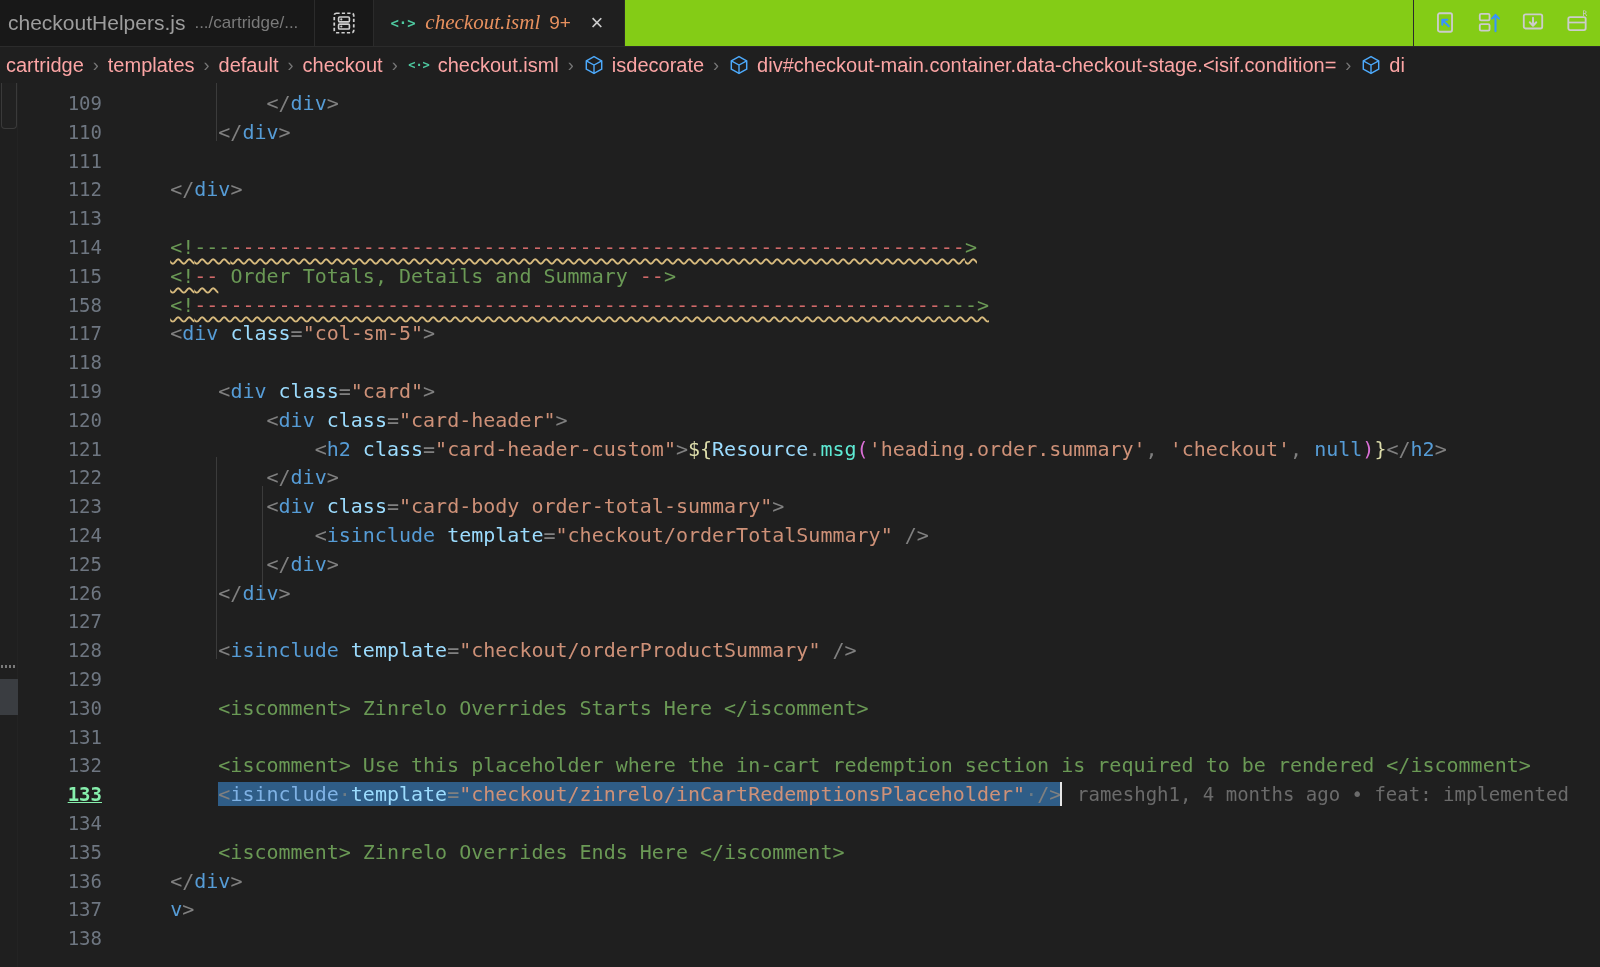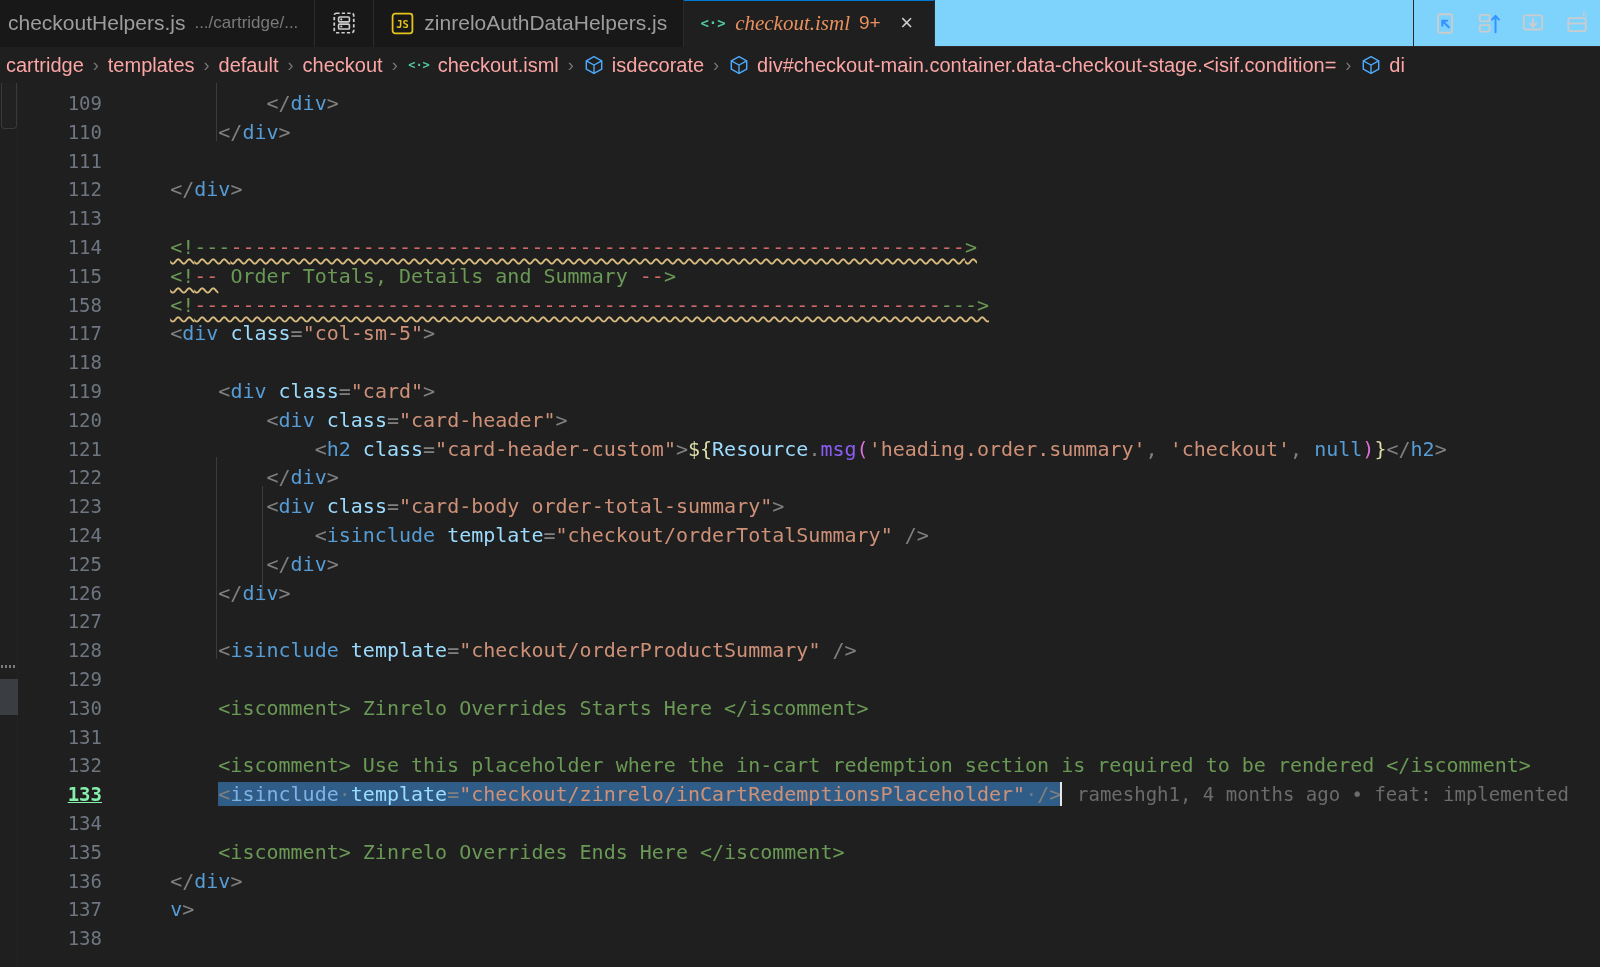--- a/index.html
+++ b/index.html
@@ -10,23 +10,23 @@
     overflow: hidden;
     background: #1f1f1f;
     font-family: "Liberation Sans", sans-serif;
     -webkit-font-smoothing: antialiased;
   }
 
   
   .tabbar {
     position: relative;
     height: 47px;
-    background: #7dd3fc;
+    background: #84cc16;
     display: flex;
-    align-items: center;
+    align-items: flex-end;
     border-bottom: 1px solid #2b2b2b;
   }
   .tab {
     display: flex;
     align-items: center;
     gap: 9px;
     padding: 0 16px;
     height: 47px;
     background: #181818;
     border-right: 1px solid #2b2b2b;
@@ -177,21 +177,21 @@
 
   
   .t-punct   { color: #808080; }
   .t-tag     { color: #569cd6; }
   .t-attr    { color: #9cdcfe; }
   .t-str     { color: #ce9178; }
   .t-comment { color: #6a9955; }
   .t-dash    { color: #d16969; }
   .t-tmpl    { color: #dcdcaa; }
   .t-var     { color: #9cdcfe; }
-  .t-fn      { color: #8b5cf6; }
+  .t-fn      { color: #5eead4; }
   .t-paren   { color: #da70d6; }
   .t-kw      { color: #569cd6; }
   .t-link    { color: #ce9178; text-decoration-color:#ce9178; text-underline-offset: 3px;}
 
   .squig {
     text-decoration: underline wavy #d7ba7d;
     text-decoration-skip-ink: none;
     text-underline-offset: 4px;
   }
 
@@ -237,29 +237,20 @@
       <svg width="26" height="26" viewBox="0 0 24 24">
         <rect x="3" y="3" width="18" height="18" rx="2" fill="none" stroke="#cfcfcf" stroke-width="1.6" stroke-dasharray="3 2"></rect>
         <rect x="7" y="6.5" width="10" height="4.5" rx="1" fill="none" stroke="#cfcfcf" stroke-width="1.5"></rect>
         <rect x="7" y="13" width="10" height="4.5" rx="1" fill="none" stroke="#cfcfcf" stroke-width="1.5"></rect>
         <circle cx="9.5" cy="8.7" r="1" fill="#cfcfcf"></circle>
         <circle cx="9.5" cy="15.2" r="1" fill="#cfcfcf"></circle>
       </svg>
     </span>
   </div>
 
-  <div class="tab">
-    <span class="ficon">
-      <svg width="25" height="25" viewBox="0 0 24 24">
-        <rect x="2.5" y="2.5" width="19" height="19" rx="2.5" fill="none" stroke="#e6c419" stroke-width="1.7"></rect>
-        <text x="12" y="16.6" text-anchor="middle" font-family="DejaVu Sans Mono, monospace" font-size="10" font-weight="bold" fill="#e6c419">JS</text>
-      </svg>
-    </span>
-    <span class="tname">zinreloAuthDataHelpers.js</span>
-  </div>
 
   <div class="tab active">
     <span class="ficon">
       <svg width="26" height="22" viewBox="0 0 28 22">
         <text x="14" y="16" text-anchor="middle" font-family="DejaVu Sans Mono, monospace" font-size="15" font-weight="bold" fill="#4ec9a0">&lt;·&gt;</text>
       </svg>
     </span>
     <span class="tname">checkout.isml</span>
     <span class="tbadge">9+</span>
     <span class="tclose">×</span>

